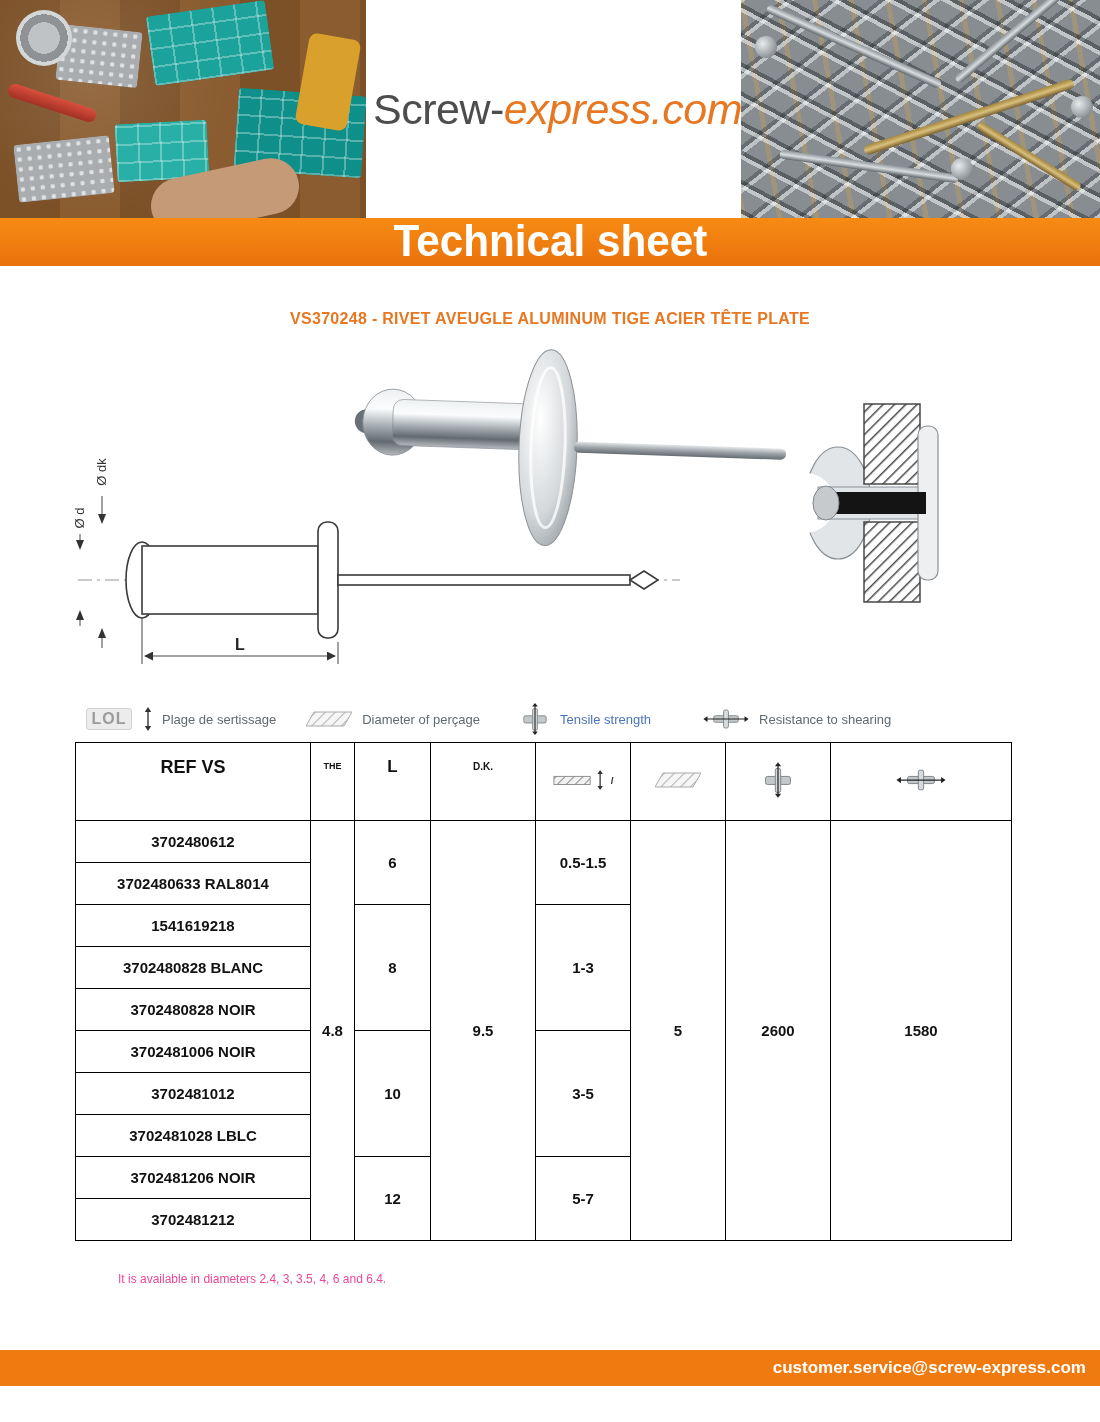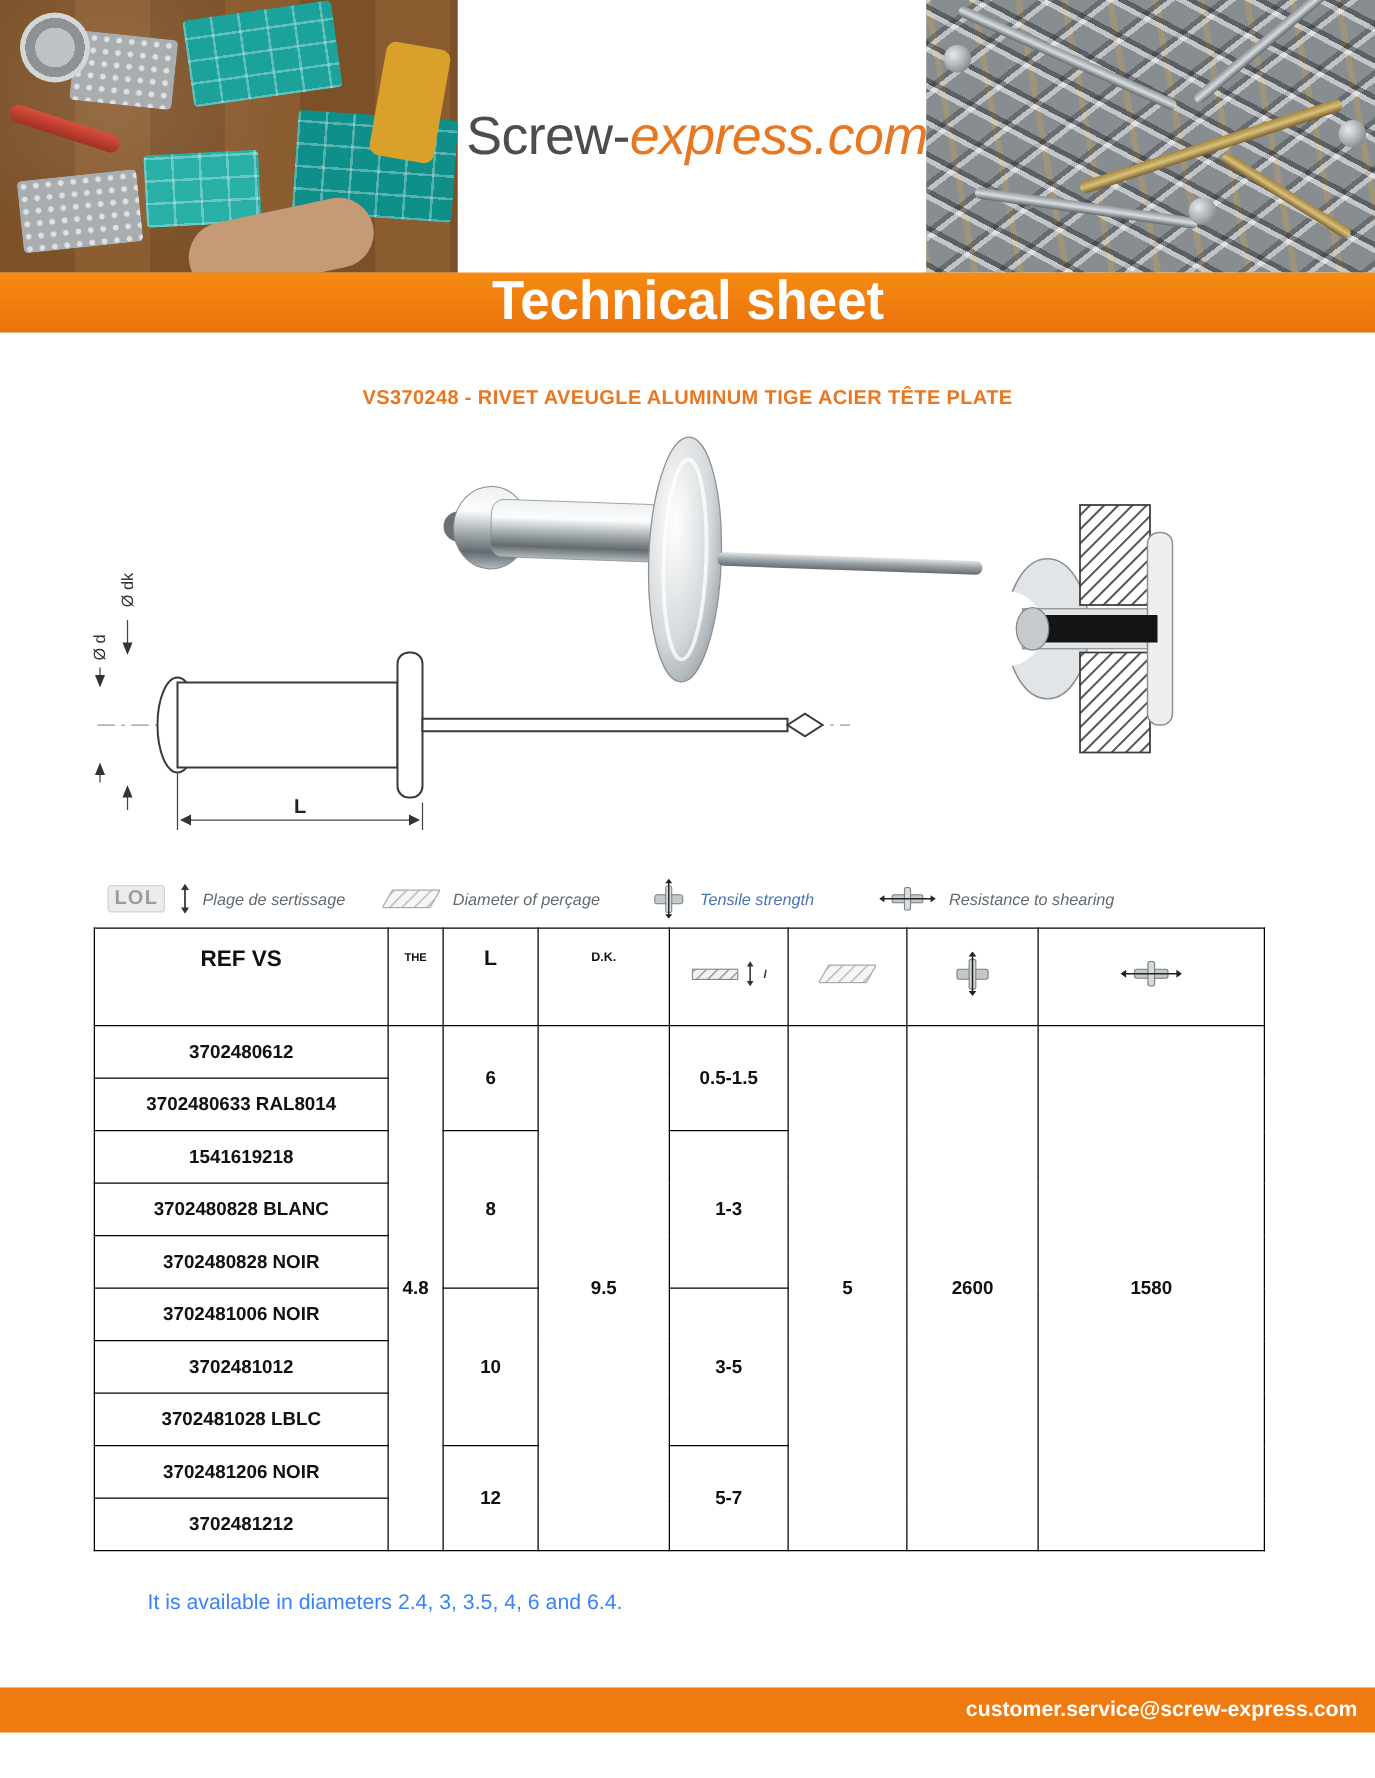--- a/index.html
+++ b/index.html
@@ -67,38 +67,38 @@
   .ol{fill:#fff;stroke:#3a3a3a;stroke-width:1.6;}
   .cl{stroke:#979797;stroke-width:1;stroke-dasharray:14 5 3 5;}
   .dl{stroke:#444;stroke-width:1;}
   .dim{font-size:13px;fill:#333;text-anchor:middle;}
   .dimL{font-size:16px;font-weight:bold;fill:#222;text-anchor:middle;}
 
   
   .legend{position:absolute;left:86px;top:704px;width:950px;height:30px;display:flex;align-items:center;font-size:13px;}
   .lol{display:inline-flex;align-items:center;justify-content:center;width:44px;height:20px;background:#ececec;
     border:1px solid #d2d2d2;border-radius:3px;color:#9c9c9c;font-weight:bold;font-size:16px;letter-spacing:1px;}
-  .ltext{color:#5f6a72;white-space:nowrap;font-style:italic;}
+  .ltext{color:#5f6a72;white-space:nowrap;}
   .ltext.blue{color:#4a74b8;}
   .mr8{margin-right:8px;} .mr10{margin-right:10px;} .mr30{margin-right:30px;} .mr40{margin-right:40px;} .mr52{margin-right:52px;}
 
   
   .spec-table{position:absolute;left:75px;top:742px;width:936px;border-collapse:collapse;table-layout:fixed;}
   .spec-table th,.spec-table td{border:1px solid #000;text-align:center;vertical-align:middle;font-weight:bold;color:#111;padding:0;}
   .spec-table thead tr{height:78px;}
   .spec-table tbody tr{height:42px;}
   .spec-table thead th{vertical-align:top;padding-top:14px;}
   .spec-table thead th.th-icon{vertical-align:middle;padding-top:0;}
   .th-ref{font-size:18px;} .th-the{font-size:9px;padding-top:18px !important;}
   .th-l{font-size:17px;} .th-dk{font-size:10px;padding-top:18px !important;}
   td.ref{font-size:15px;} td.num{font-size:15px;}
   .clamp-note{font-size:9px;font-style:italic;color:#333;vertical-align:super;}
 
   
-  .note{position:absolute;left:118px;top:1272px;font-size:17px;color:#3b82f6;}
+  .note{position:absolute;left:118px;top:1272px;font-size:12px;color:#ec4899;}
   .bottom-bar{position:absolute;left:0;top:1350px;width:1100px;height:36px;background:#ee7a10;
     display:flex;align-items:center;justify-content:flex-end;padding-right:14px;box-sizing:border-box;}
   .bottom-bar span{color:#fff;font-weight:bold;font-size:17px;}
 </style>
 </head>
 <body>
 
 <svg width="0" height="0" style="position:absolute" aria-hidden="true">
   <defs>
     <pattern id="hatch" patternUnits="userSpaceOnUse" width="7" height="7" patternTransform="rotate(45)">

